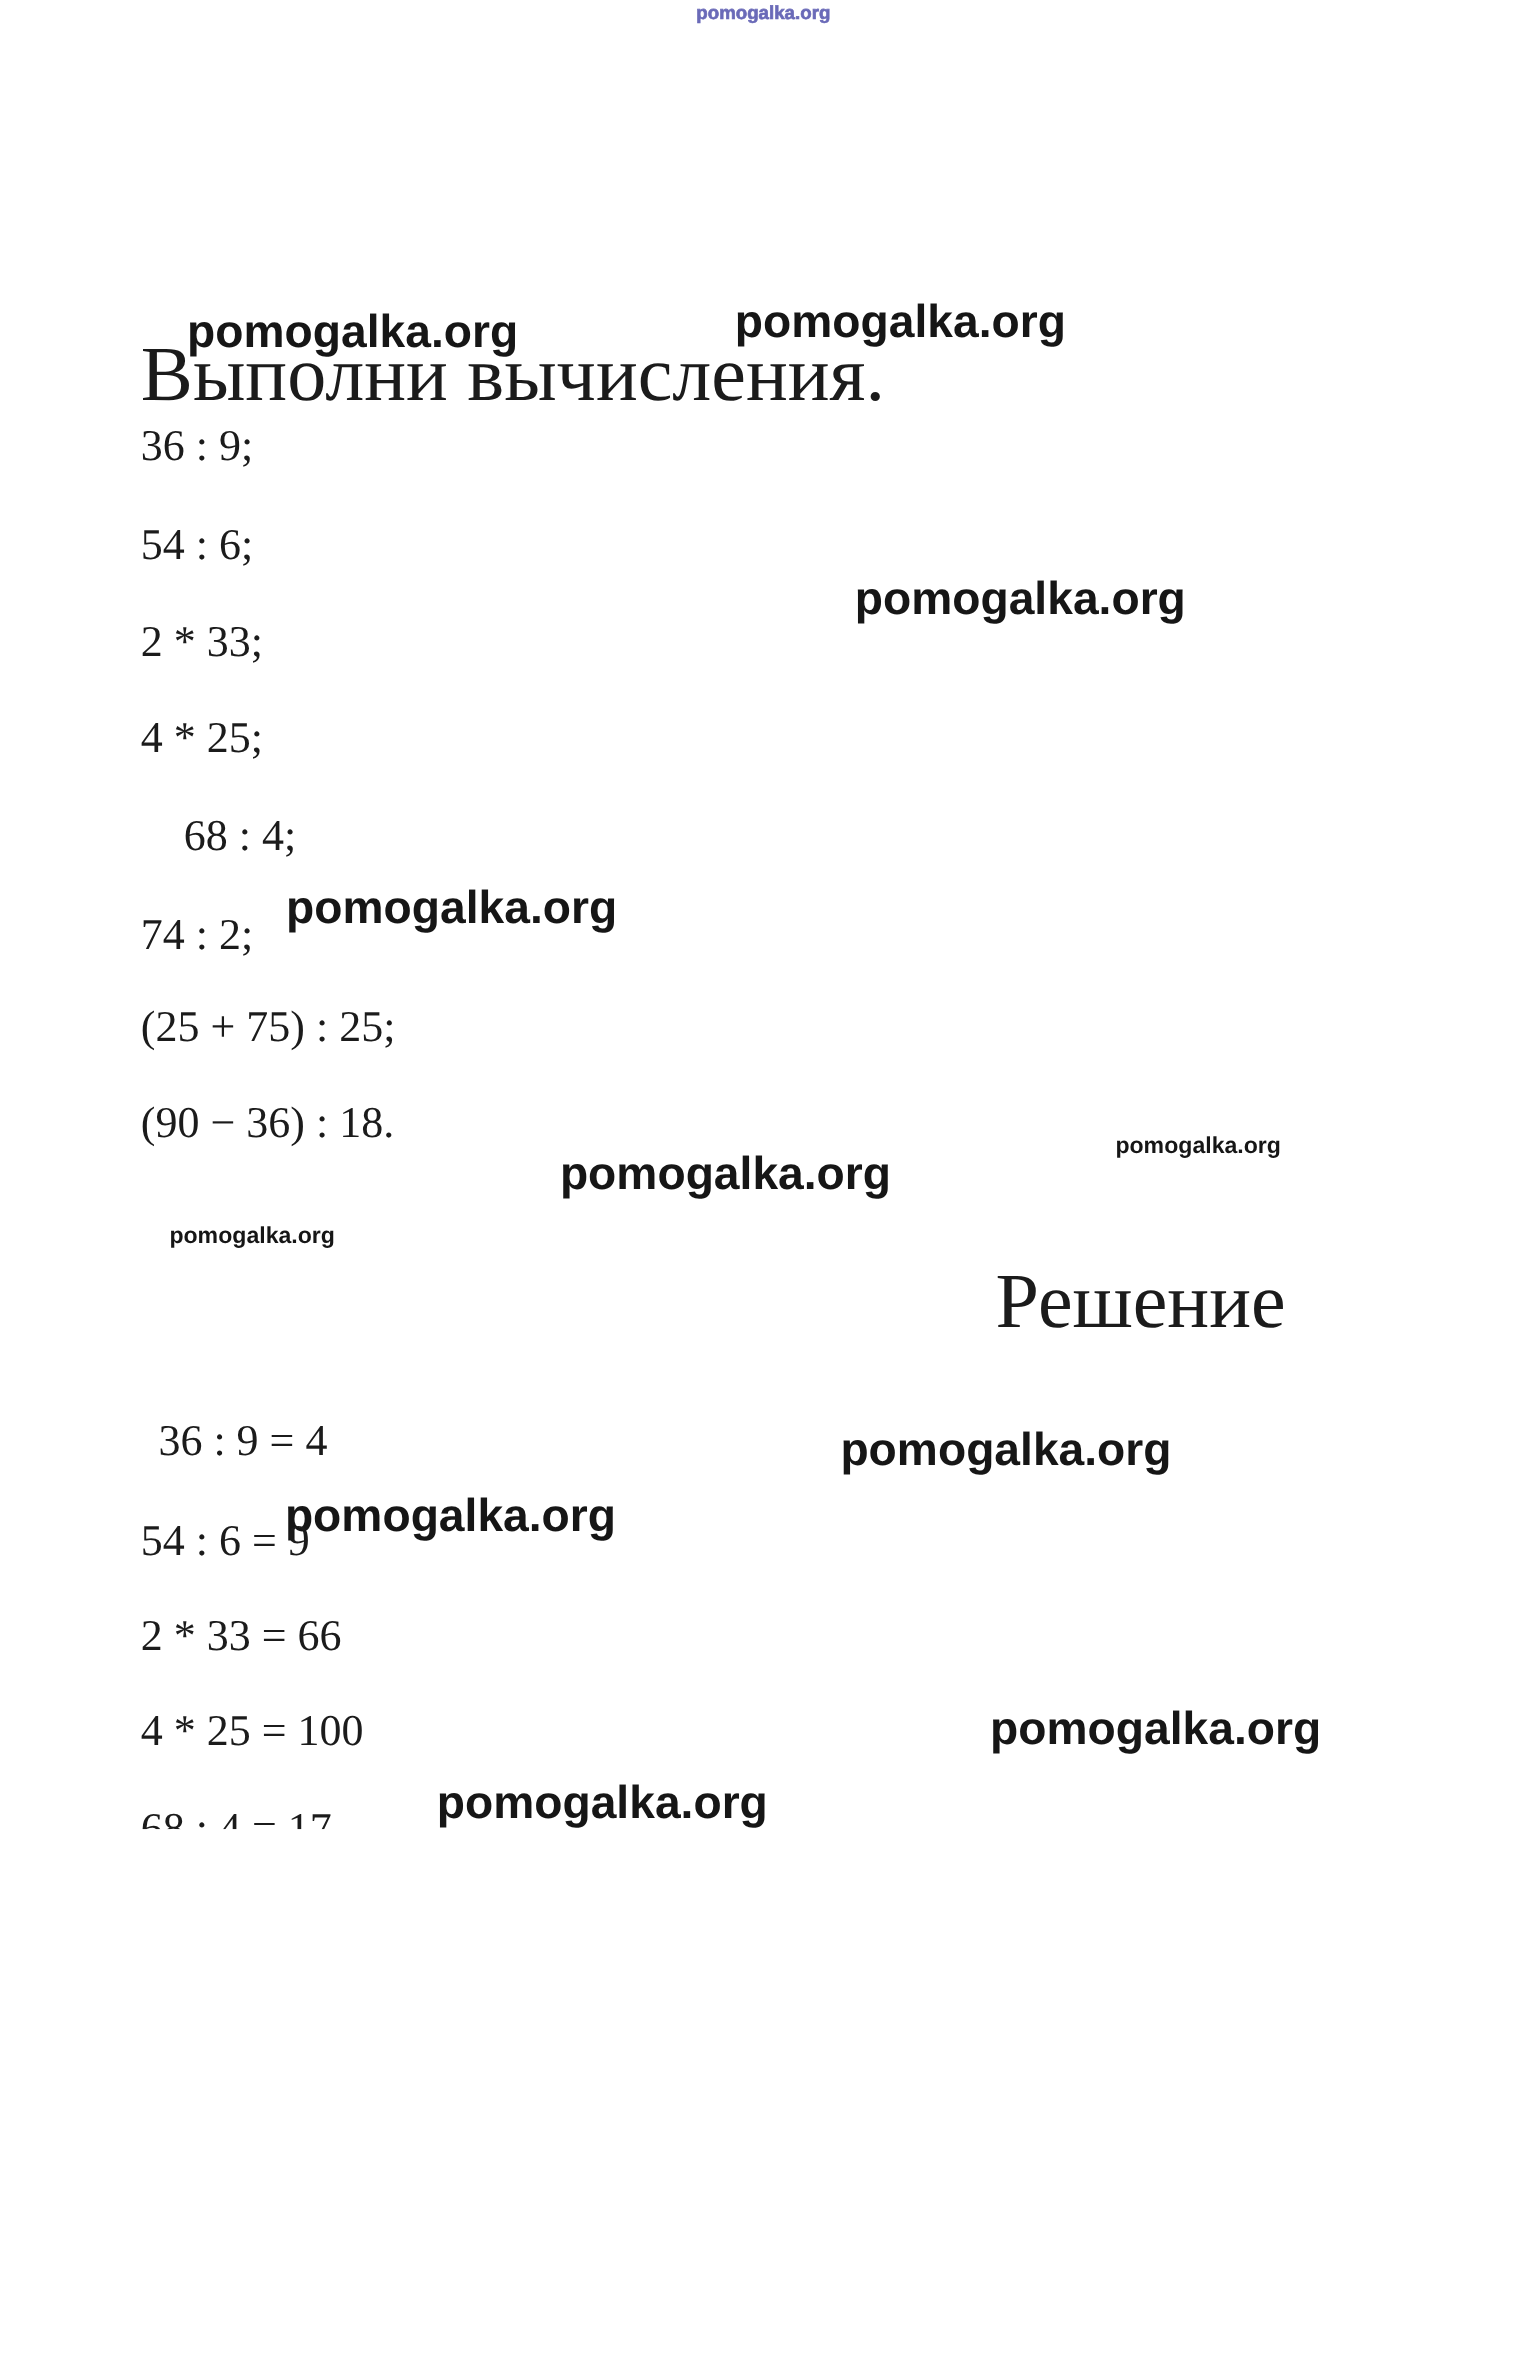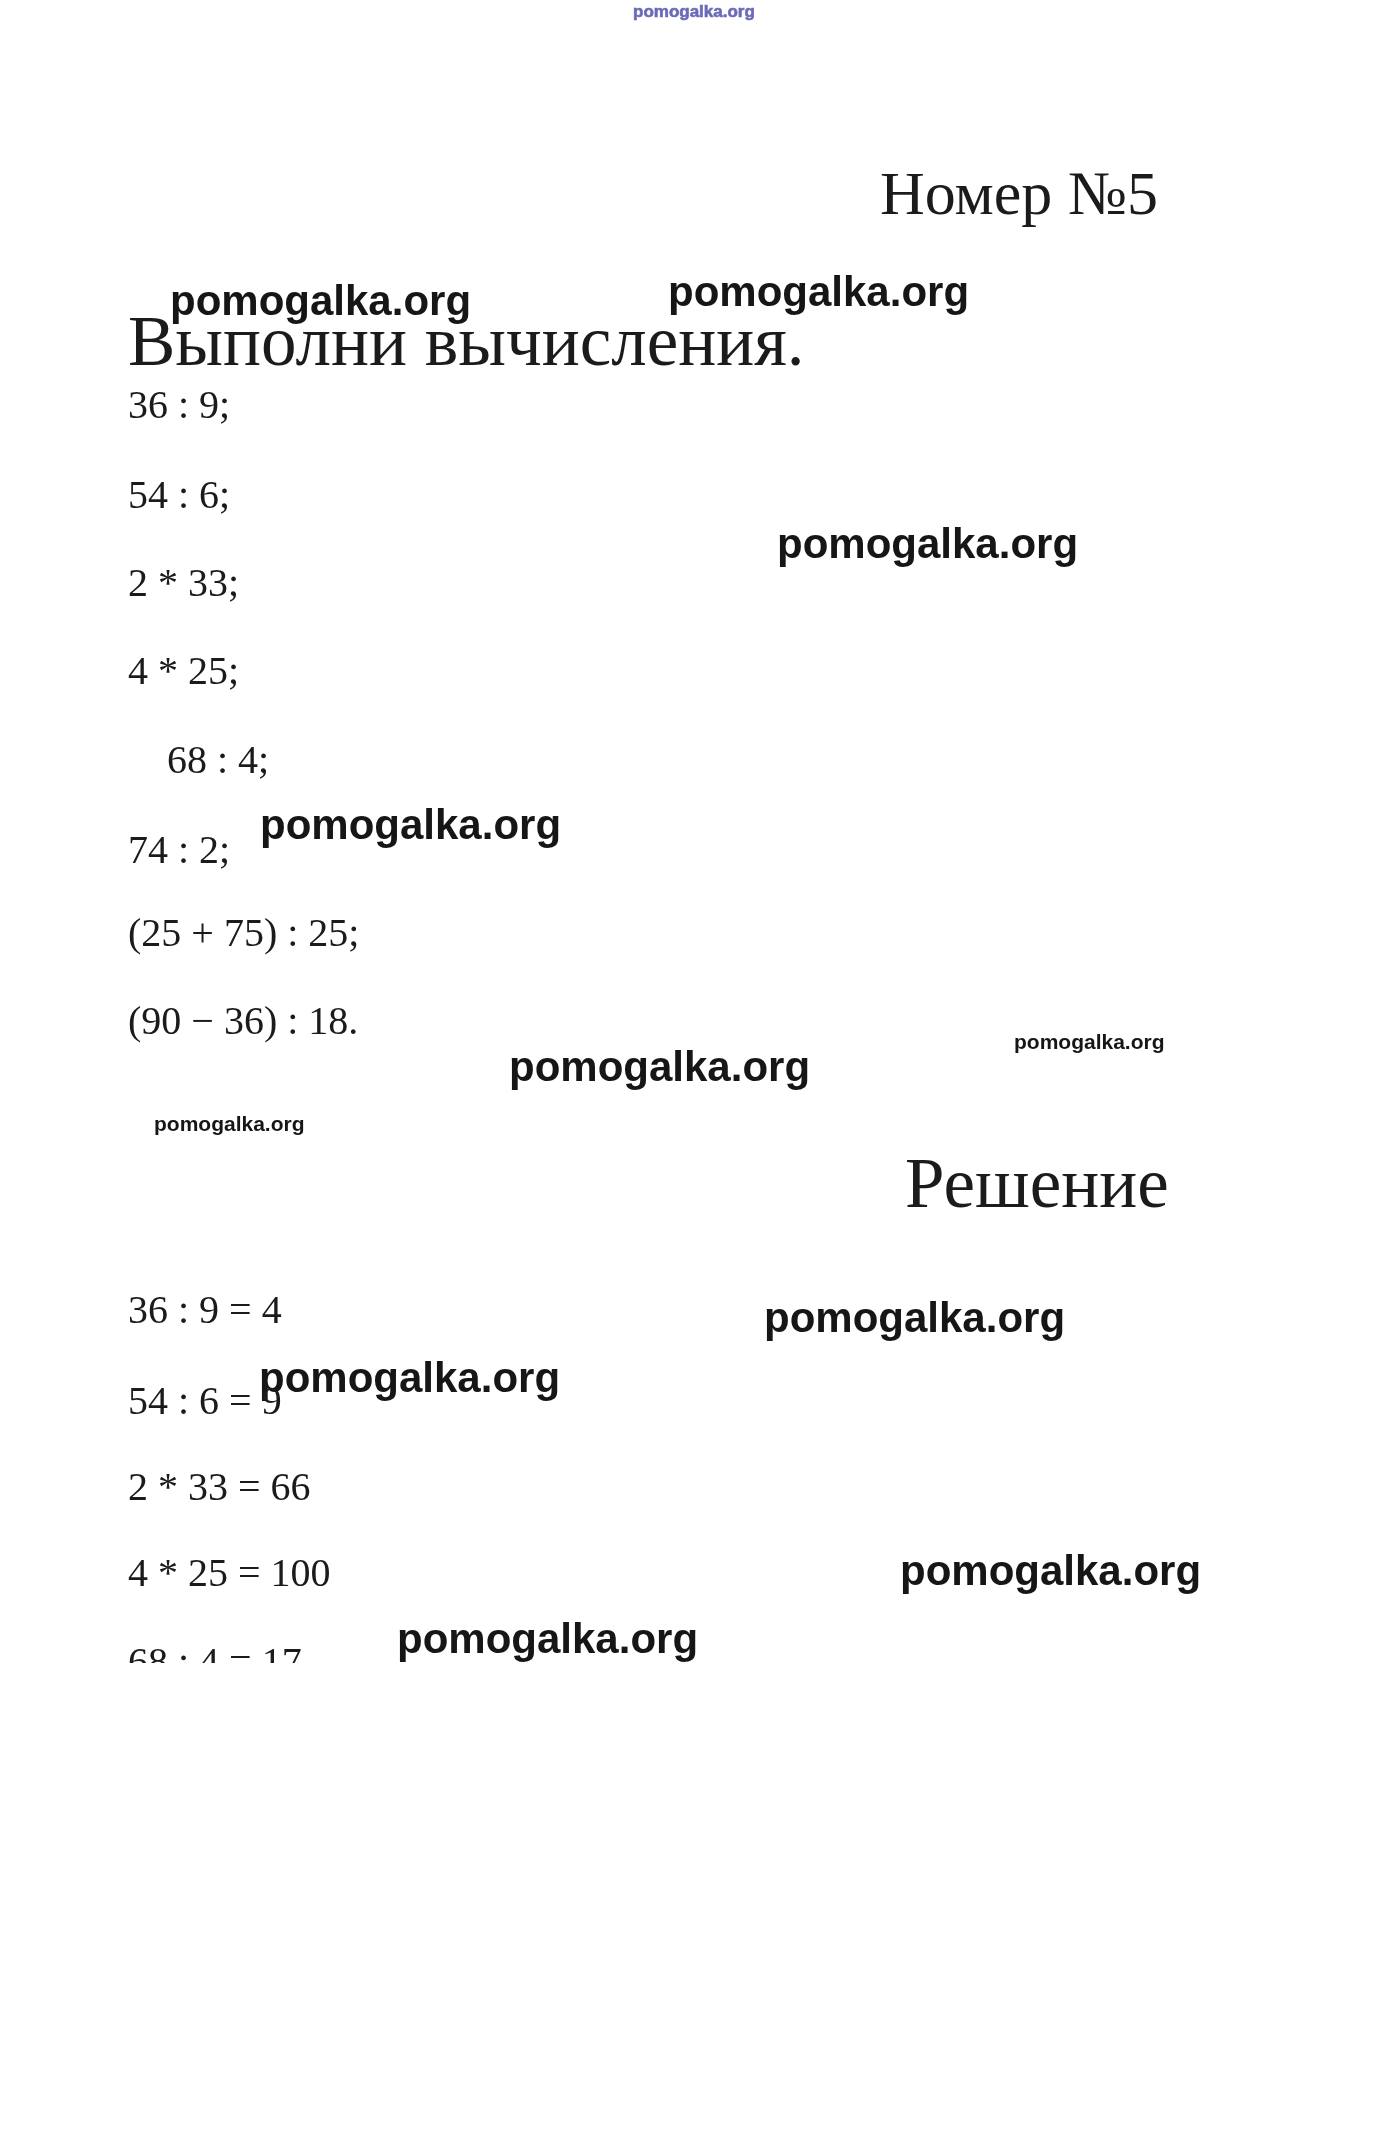--- a/index.html
+++ b/index.html
@@ -42,21 +42,20 @@
     -webkit-text-stroke: 0.6px var(--wm-top-color, #7a7ac0);
   }
 </style>
 </head>
 <body>
 
 <div id="canvas" style="background: rgb(255, 255, 255);">
 
   <span class="wm wm-top" style="left:633px; top:3px;">pomogalka.org</span>
 
-  <div class="serif-line title" style="left:880px; top:162px;">Номер №5</div>
 
   <span class="wm" style="left:170px; top:280px;">pomogalka.org</span>
   <span class="wm" style="left:668px; top:271px;">pomogalka.org</span>
 
   <div class="serif-line heading" style="left:128px; top:306px;">Выполни вычисления.</div>
 
   <div class="serif-line math-line" style="left:128px; top:385px;">36 : 9;</div>
   <div class="serif-line math-line" style="left:128px; top:475px;">54 : 6;</div>
   <div class="serif-line math-line" style="left:128px; top:563px;">2 * 33;</div>
   <div class="serif-line math-line" style="left:128px; top:651px;">4 * 25;</div>
@@ -73,21 +72,21 @@
 
   <div class="serif-line heading" style="left:905px; top:1148px;">Решение</div>
 
   <span class="wm" style="left:764px; top:1297px;">pomogalka.org</span>
   <span class="wm" style="left:259px; top:1357px;">pomogalka.org</span>
   <span class="wm" style="left:900px; top:1550px;">pomogalka.org</span>
   <span class="wm" style="left:397px; top:1618px;">pomogalka.org</span>
   <span class="wm" style="left:396px; top:1864px;">pomogalka.org</span>
   <span class="wm" style="left:908px; top:1864px;">pomogalka.org</span>
 
-  <div class="serif-line math-line" style="left:128px; top:1290px;">36 : 9 = 4</div>
+  <div class="serif-line math-line" style="left:144px; top:1290px;">36 : 9 = 4</div>
   <div class="serif-line math-line" style="left:128px; top:1381px;">54 : 6 = 9</div>
   <div class="serif-line math-line" style="left:128px; top:1467px;">2 * 33 = 66</div>
   <div class="serif-line math-line" style="left:128px; top:1553px;">4 * 25 = 100</div>
   <div class="serif-line math-line" style="left:128px; top:1642px;">68 : 4 = 17</div>
   <div class="serif-line math-line" style="left:128px; top:1726px;">74 : 2 = 37</div>
   <div class="serif-line math-line" style="left:128px; top:1819px;">(25 + 75) : 25 = 25 : 25 + 75 : 25 = 1 + 3 = 4</div>
 
 </div>
 
 </body></html>

